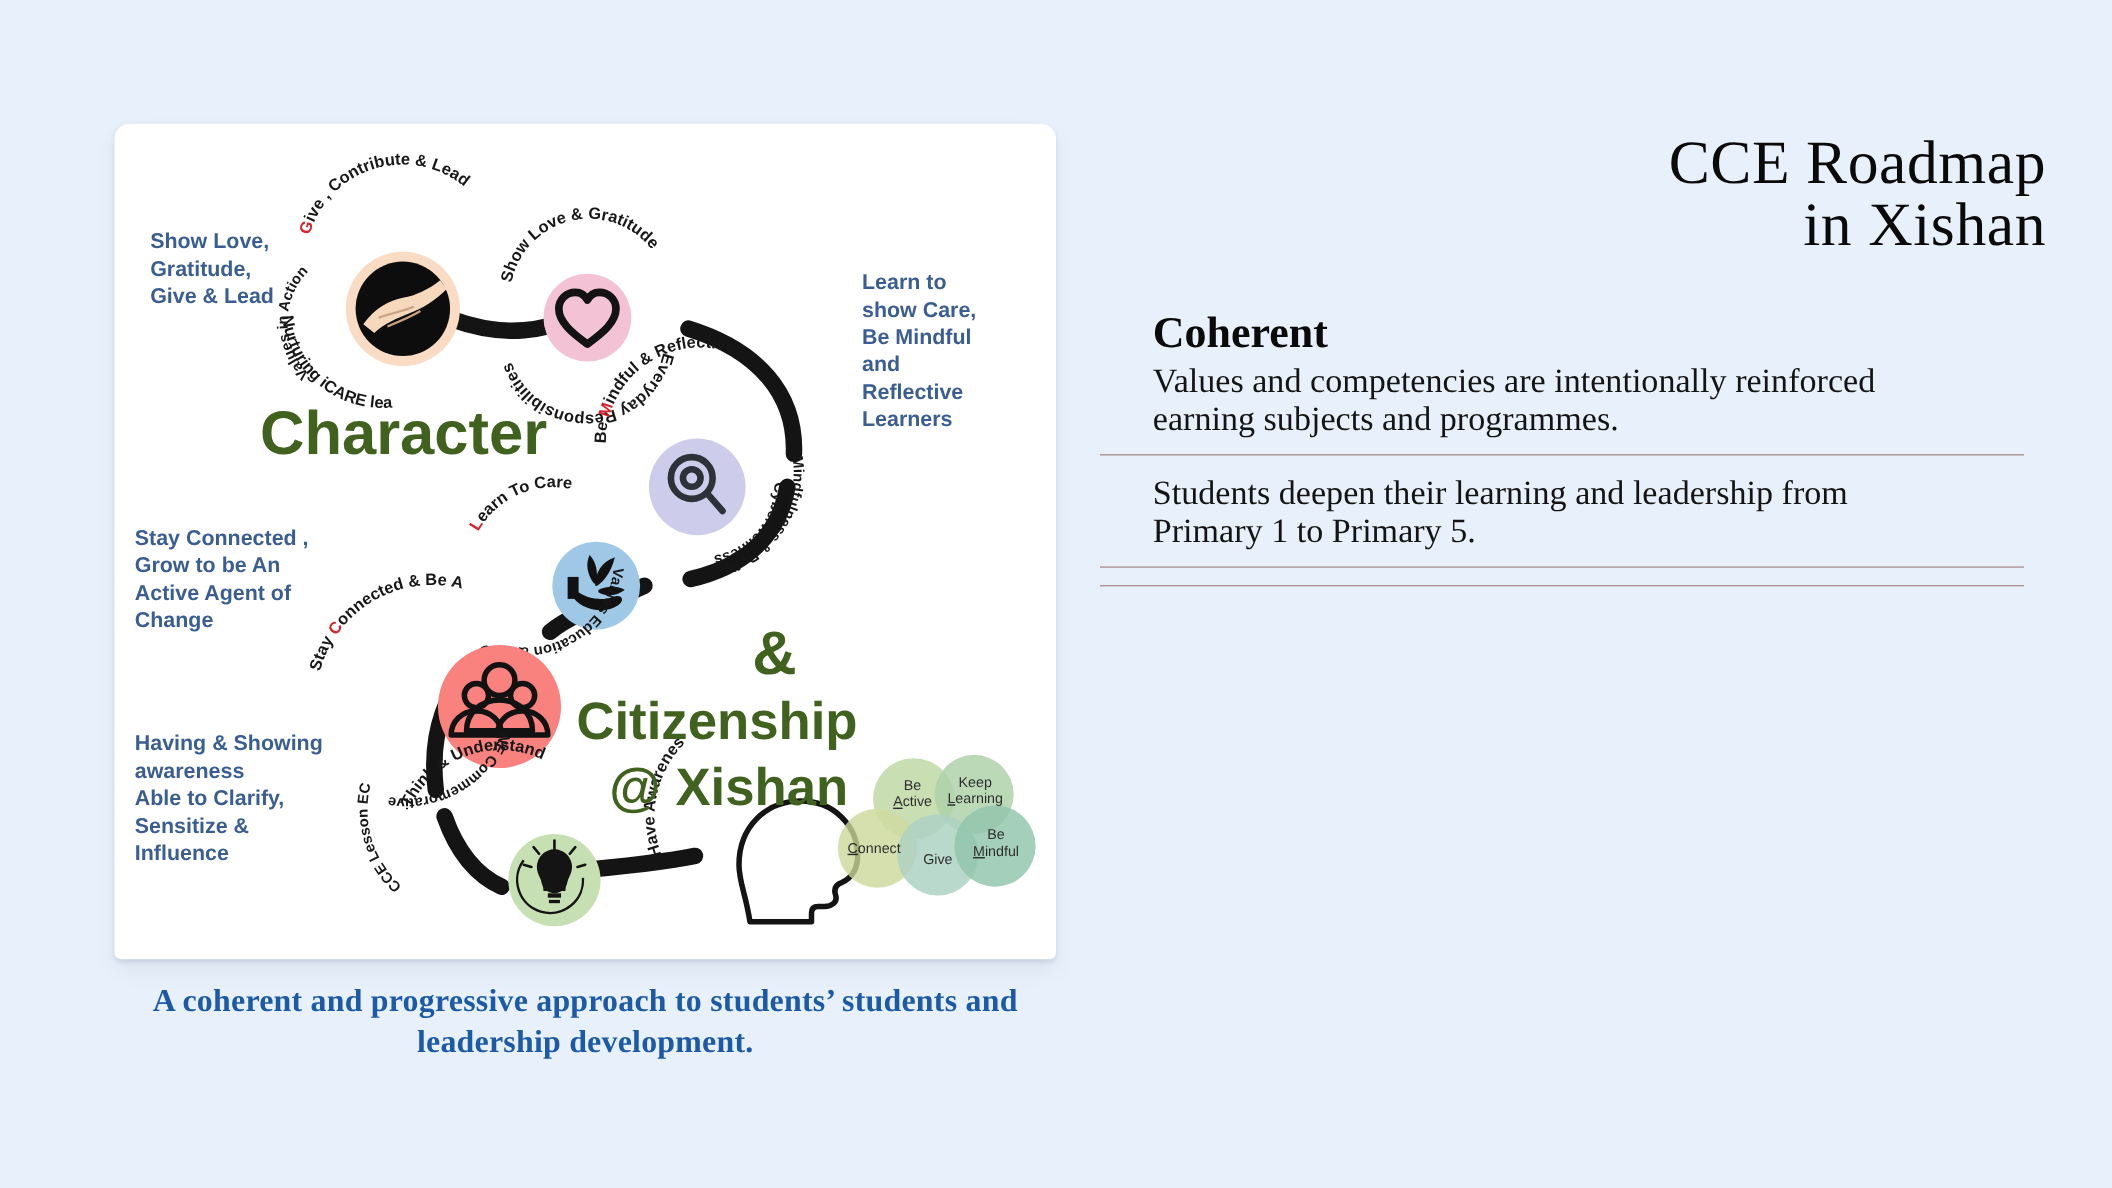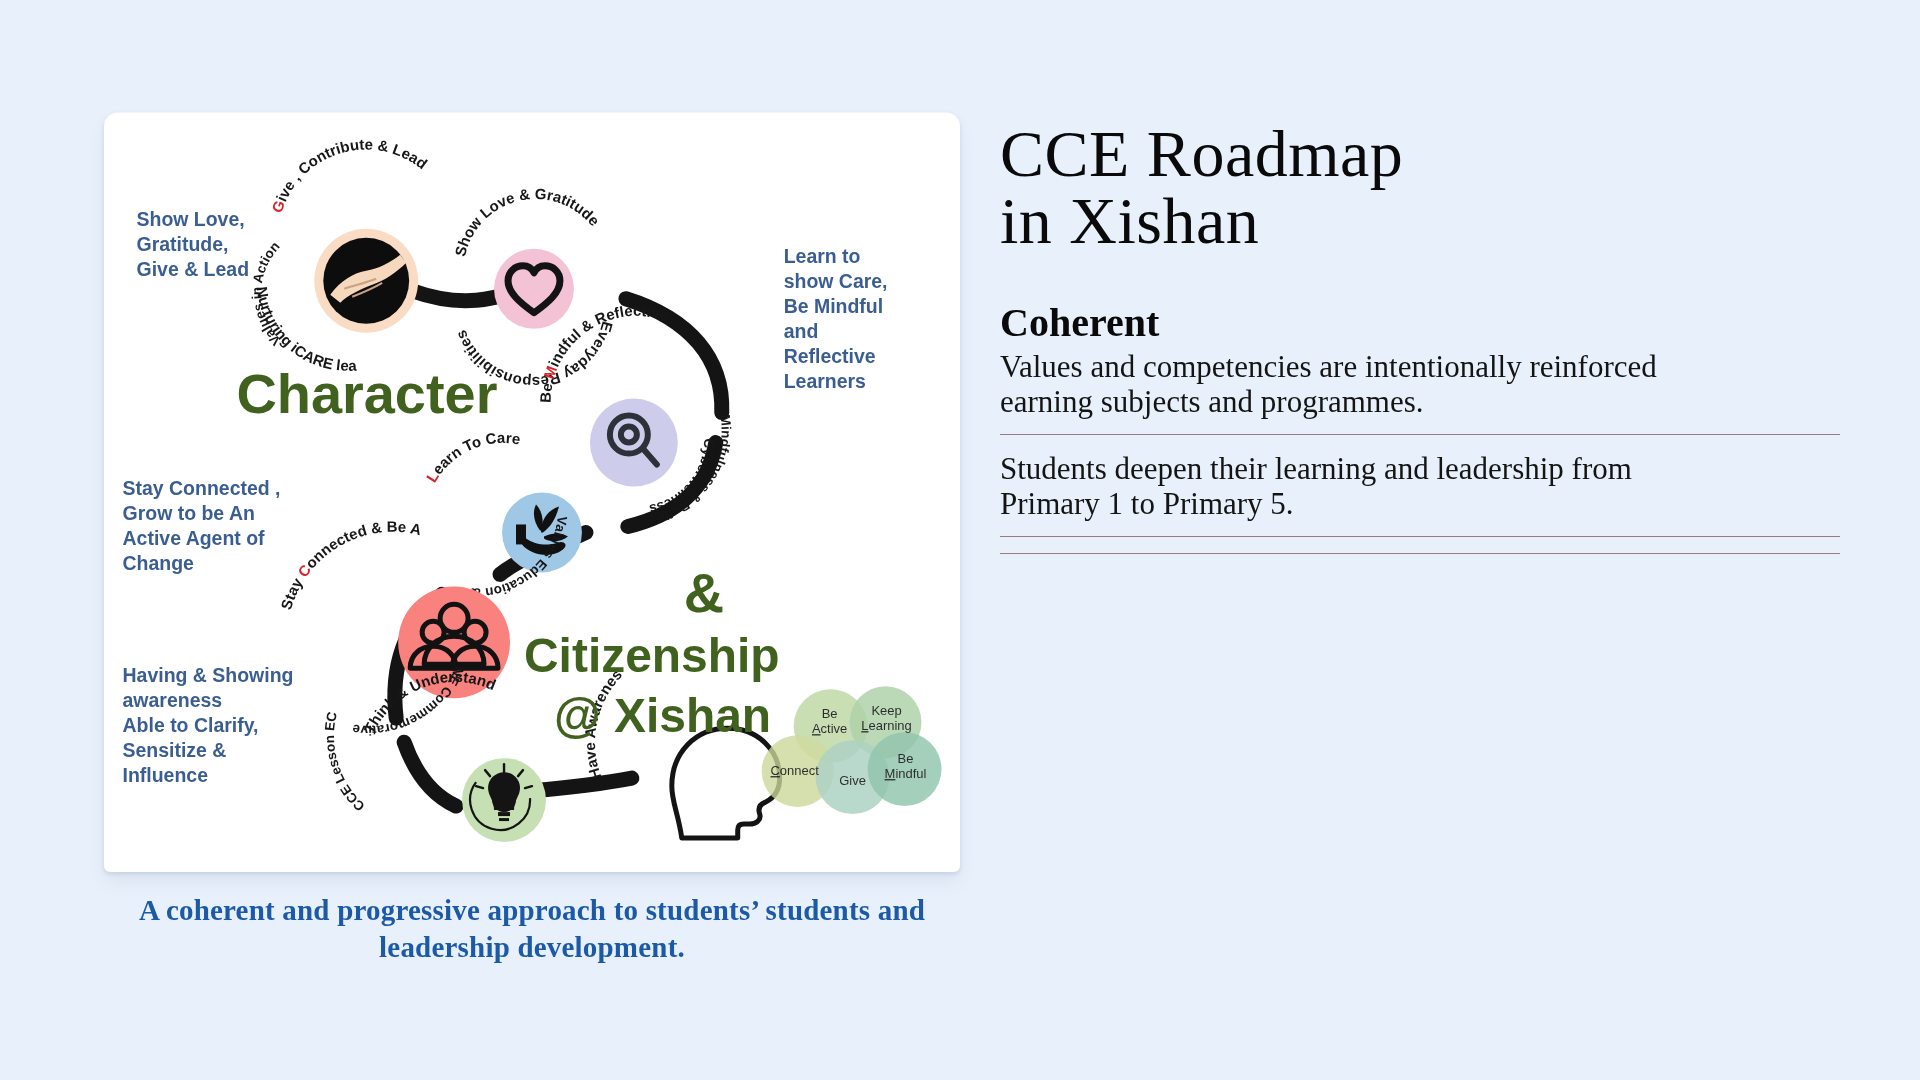--- a/index.html
+++ b/index.html
@@ -46,29 +46,29 @@
   }
 
   
   #right-col {
     position: absolute;
     left: 1000px; top: 120px;
     width: 860px;
   }
   #main-title {
     font-family: "Liberation Serif", serif;
-    font-size: 66px;
+    font-size: 56px;
     line-height: 1.02;
     color: #0a0a0a;
-    text-align: left;
+    text-align: right;
     letter-spacing: .5px;
     white-space: pre-line;
     margin-bottom: 46px;
   }
-  .pillar { padding: 0; }
+  .pillar { padding: 0; margin-left: 48px; }
   .pillar-title {
     font-family: "Liberation Serif", serif;
     font-weight: bold;
     font-size: 40px;
     line-height: 1.1;
     color: #0a0a0a;
     margin-bottom: 4px;
   }
   .pillar-body {
     font-family: "Liberation Serif", serif;

